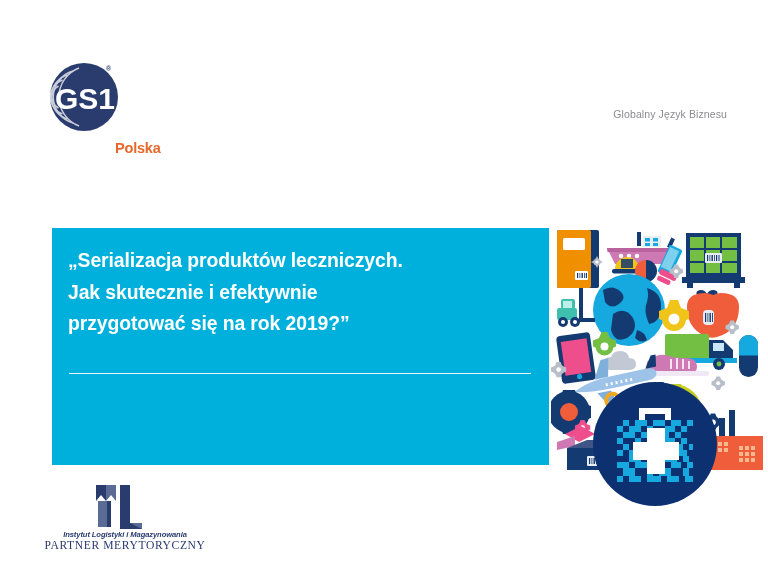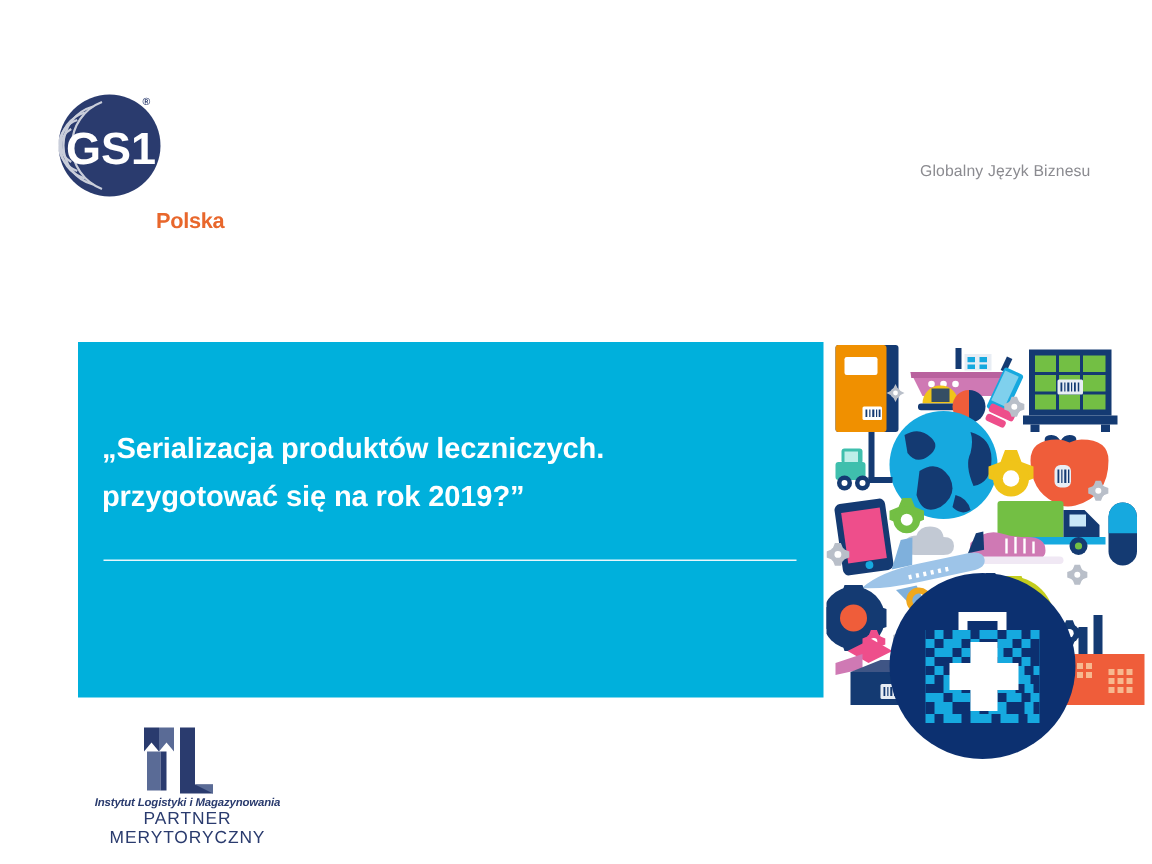--- a/index.html
+++ b/index.html
@@ -17,21 +17,21 @@
   }
   .slide {
     position: absolute;
     inset: 0;
     background: #ffffff;
   }
 
   
   .gs1-logo {
     position: absolute;
-    left: 38px;
+    left: 49px;
     top: 62px;
     width: 130px;
     height: 85px;
   }
   .gs1-circle {
     position: absolute;
     left: 0;
     top: 0;
     width: 70px;
     height: 70px;
@@ -79,21 +79,20 @@
   .title-text {
     position: absolute;
     left: 16px;
     top: 17px;
     width: 465px;
     color: #ffffff;
     font-size: 19.4px;
     font-weight: bold;
     line-height: 31.5px;
     letter-spacing: -0.1px;
-    margin-top: 39px;
   }
   .title-text .tline { display: block; white-space: nowrap; }
   .divider {
     position: absolute;
     left: 17px;
     top: 145px;
     width: 462px;
     height: 1px;
     background: #e6f7fc;
   }
@@ -147,20 +146,21 @@
   }
   .ilim-line2 {
     position: absolute;
     left: 0;
     top: 56px;
     width: 162px;
     text-align: center;
     font-size: 11.6px;
     color: #2a3b6e;
     letter-spacing: 0.6px;
+    font-family: Liberation Serif, serif;
   }
 </style>
 </head>
 <body>
 
 <div class="slide">
 
   <div class="gs1-logo">
     <svg class="gs1-circle" viewBox="0 0 70 70">
       <circle cx="35" cy="35" r="34" fill="#2a3b6e"></circle>
@@ -175,20 +175,21 @@
     </svg>
     <div class="gs1-reg">®</div>
     <div class="gs1-polska">Polska</div>
   </div>
 
   <div class="tagline">Globalny Język Biznesu</div>
 
   <div class="title-panel">
     <div class="title-text">
       <span class="tline">„Serializacja produktów leczniczych.</span>
+      <span class="tline">Jak skutecznie i efektywnie</span>
       <span class="tline">przygotować się na rok 2019?”</span>
     </div>
     <div class="divider"></div>
   </div>
 
   <div class="collage">
     <svg width="218" height="296" viewBox="0 0 218 296">
       <defs>
         <clipPath id="collageClip">
             <rect x="0" y="0" width="218" height="296"></rect>

